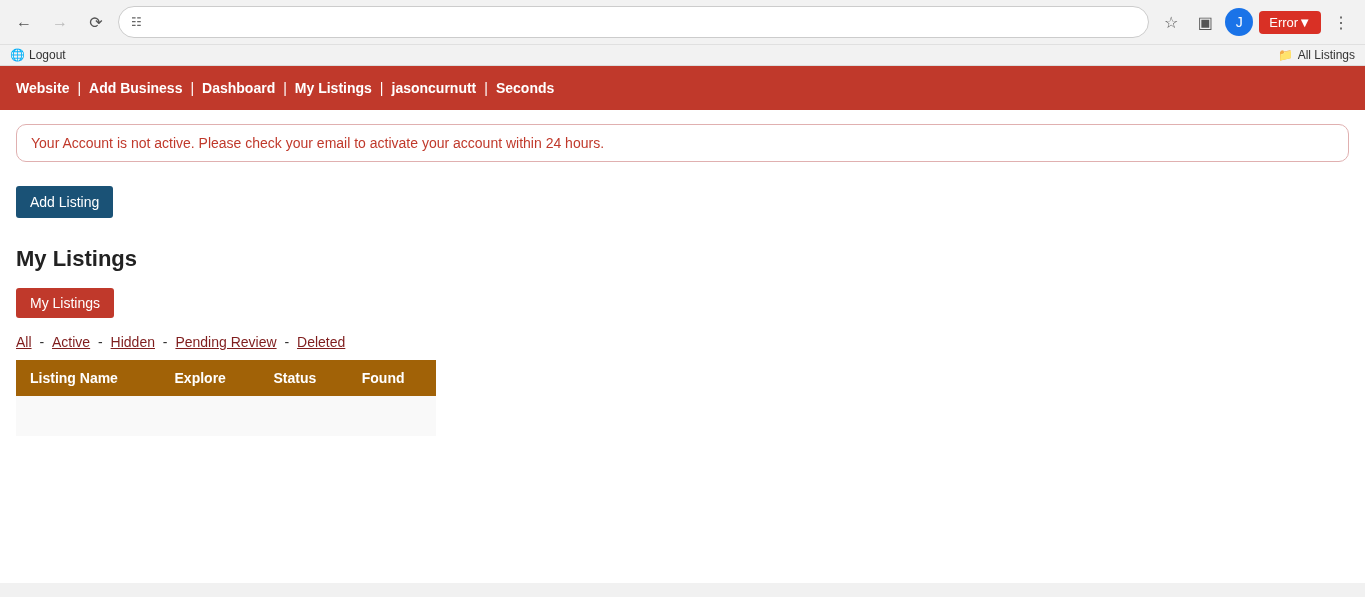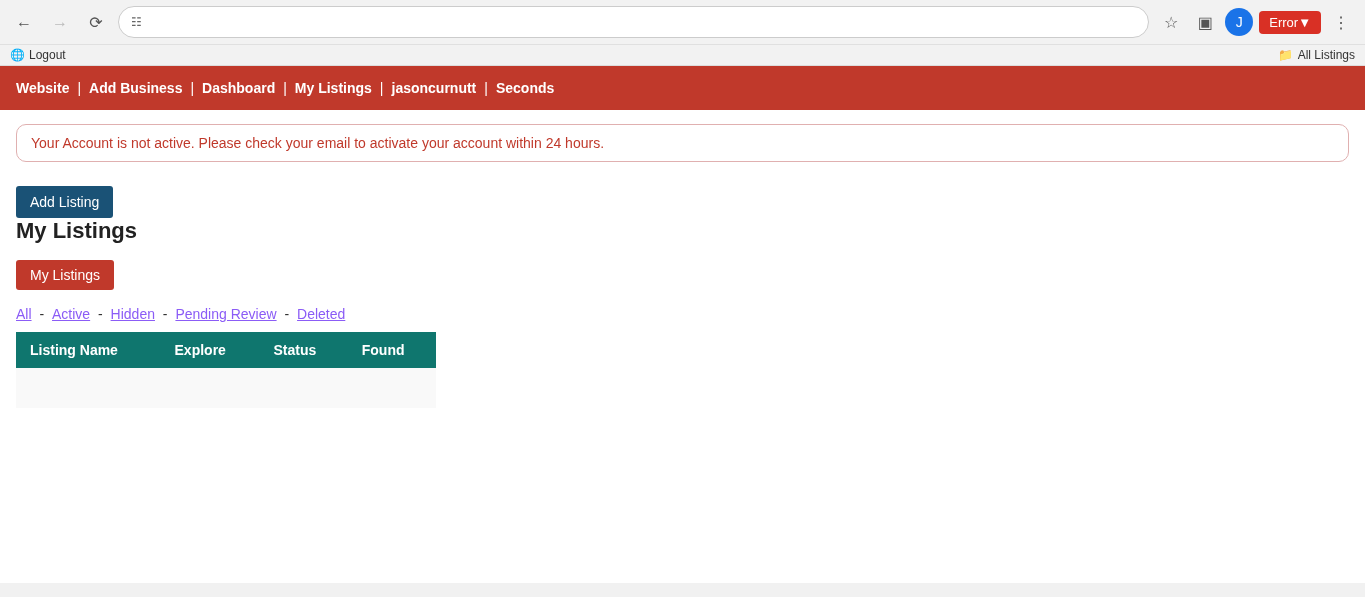--- a/index.html
+++ b/index.html
@@ -150,21 +150,21 @@
 
     .add-listing-btn {
       background: #1a5276;
       color: white;
       border: none;
       border-radius: 3px;
       padding: 8px 14px;
       font-size: 14px;
       cursor: pointer;
       display: inline-block;
-      margin-bottom: 0;
+      margin-bottom: 28px;
     }
 
     .page-title {
       font-size: 22px;
       font-weight: bold;
       color: #222;
       margin-bottom: 16px;
     }
 
     .my-listings-tab {
@@ -178,42 +178,42 @@
       display: inline-block;
       margin-bottom: 16px;
     }
 
     .filter-links {
       margin-bottom: 10px;
       font-size: 14px;
       color: #333;
     }
     .filter-links a {
-      color: #8b5cf6;
+      color: #7f1d1d;
       text-decoration: underline;
       cursor: pointer;
     }
     .filter-links span {
       margin: 0 4px;
     }
 
     .results-count {
       font-size: 14px;
       color: #333;
       margin-bottom: 12px;
     }
 
     
     .listings-table {
       width: 420px;
       border-collapse: collapse;
       font-size: 14px;
     }
     .listings-table thead tr {
-      background: #0f766e;
+      background: #a16207;
       color: white;
     }
     .listings-table thead th {
       padding: 10px 14px;
       text-align: left;
       font-weight: bold;
     }
     .listings-table tbody tr {
       background: #f9f9f9;
     }

